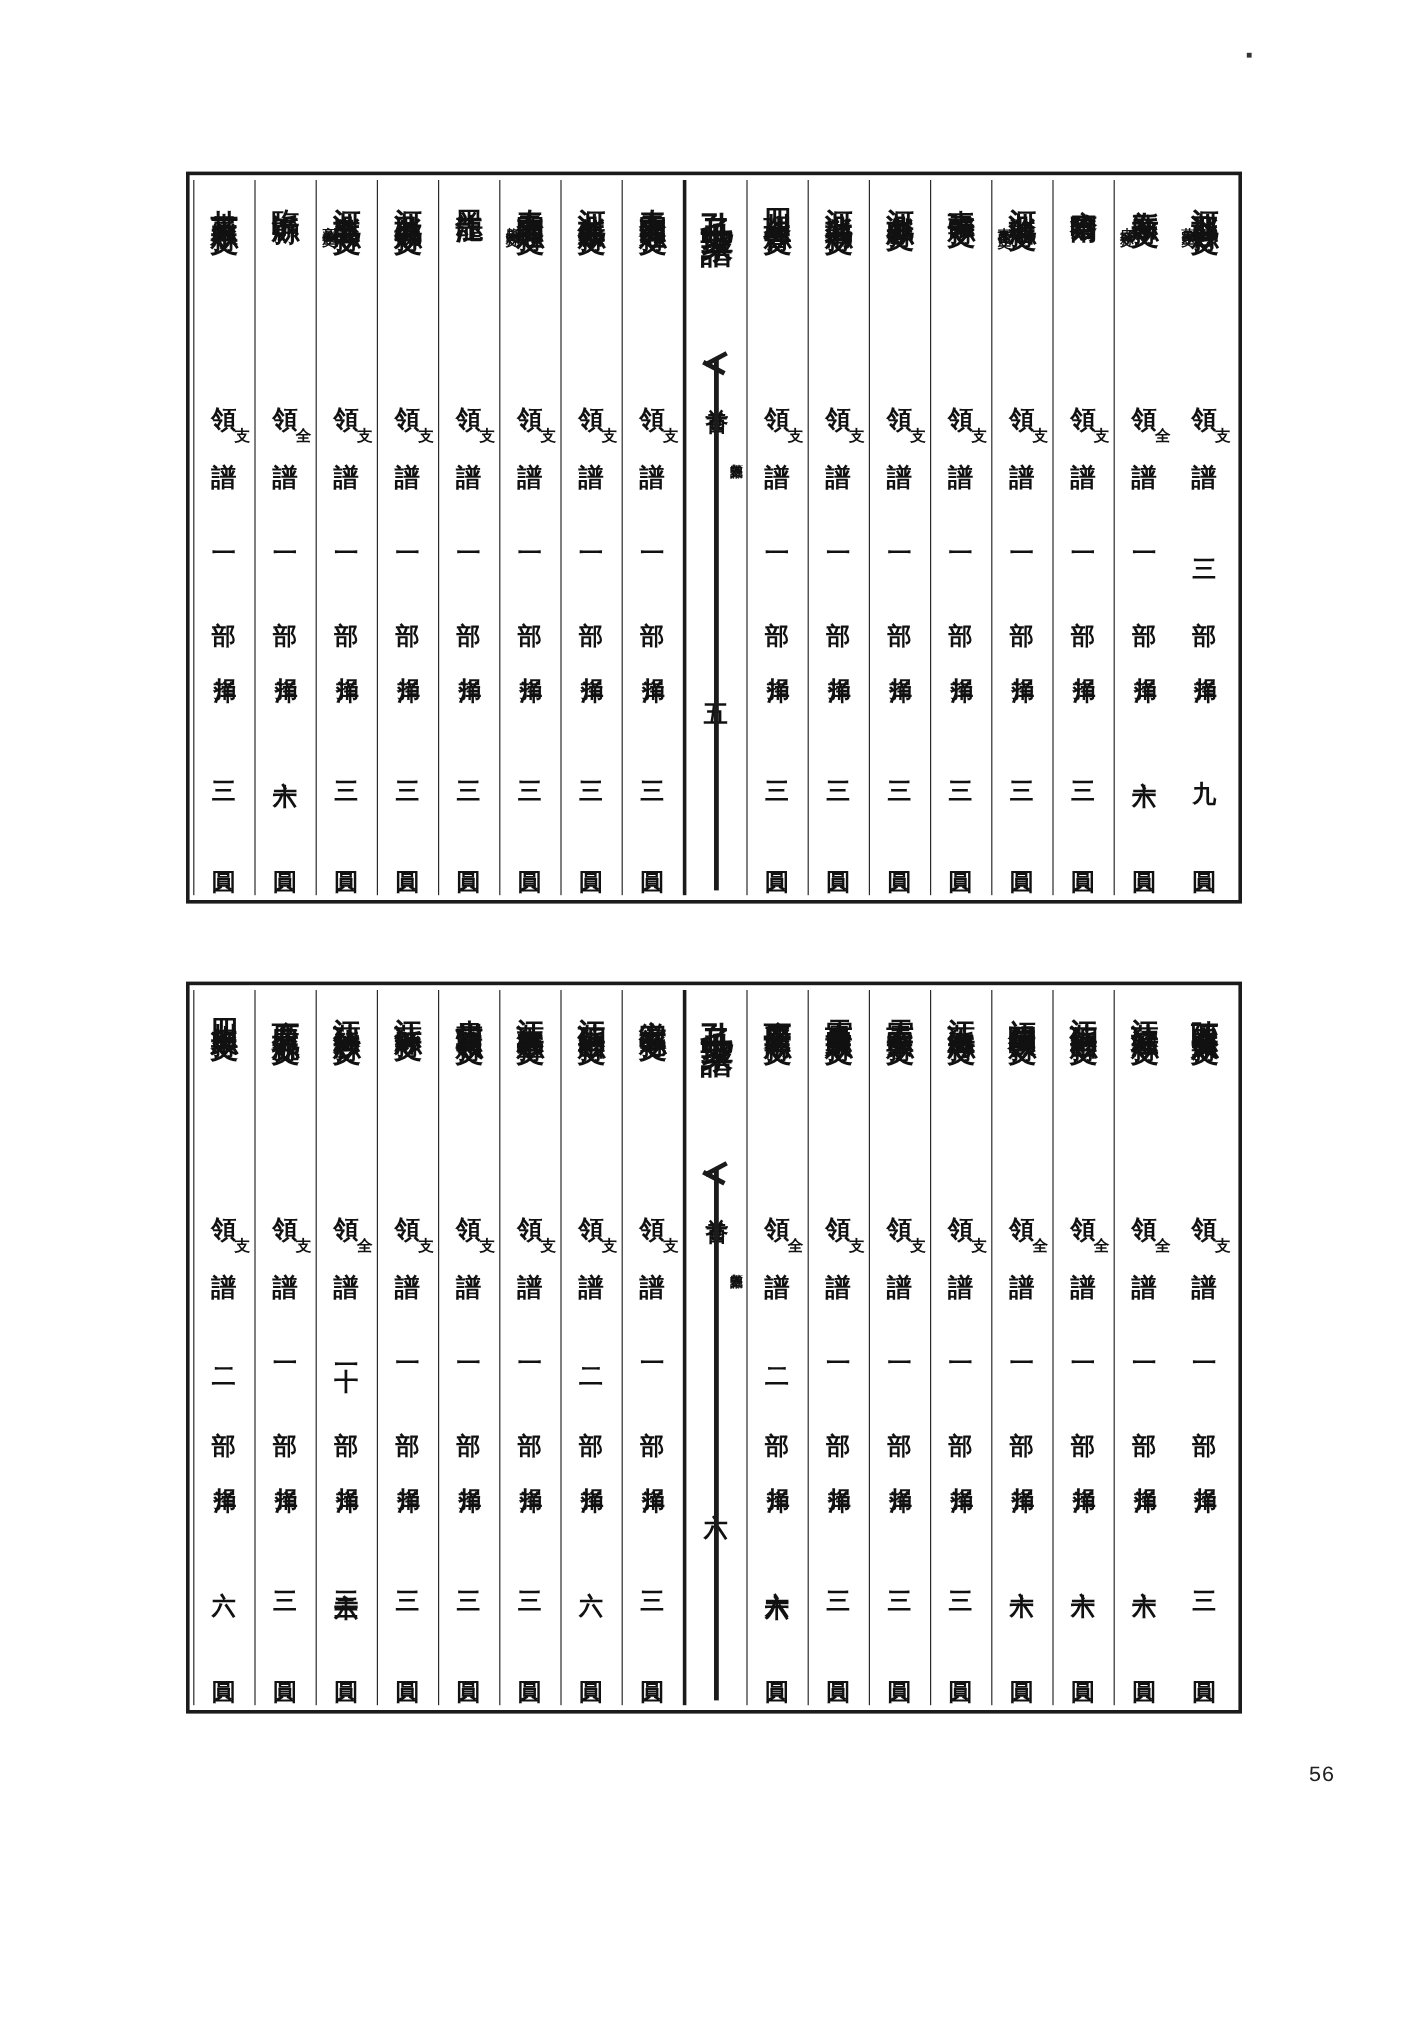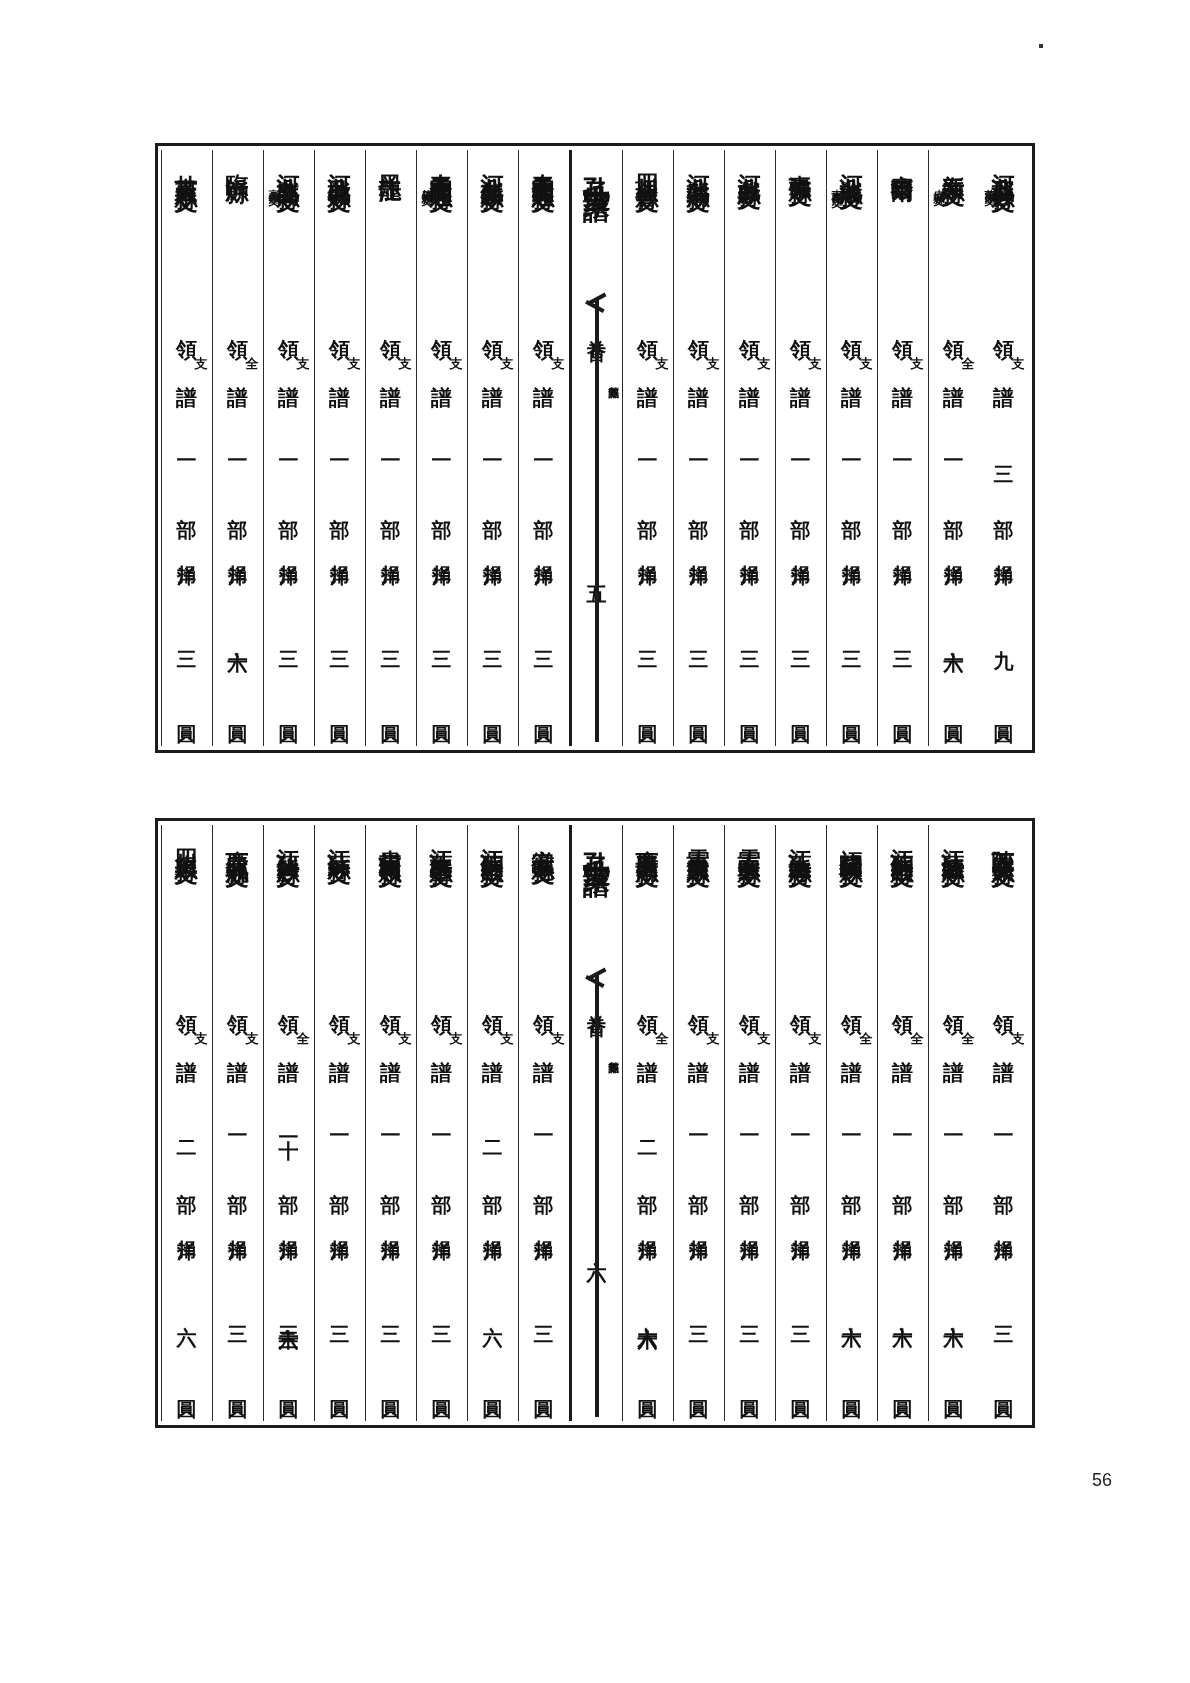--- a/index.html
+++ b/index.html
@@ -164,21 +164,21 @@
     width: 4px;
     background: #1b1b1b;
     transform: translateX(-2px);
   }
 
   .pagenum {
     position: absolute;
     right: 78px;
     top: 1470px;
     font-size: 18px;
-    font-family: Liberation Sans, sans-serif;
+    font-family: Liberation Mono, monospace;
     color: #222;
   }
 
   .corner-dot {
     position: absolute;
     right: 147px;
     top: 44px;
     width: 4px; height: 4px;
     background: #333;
   }

